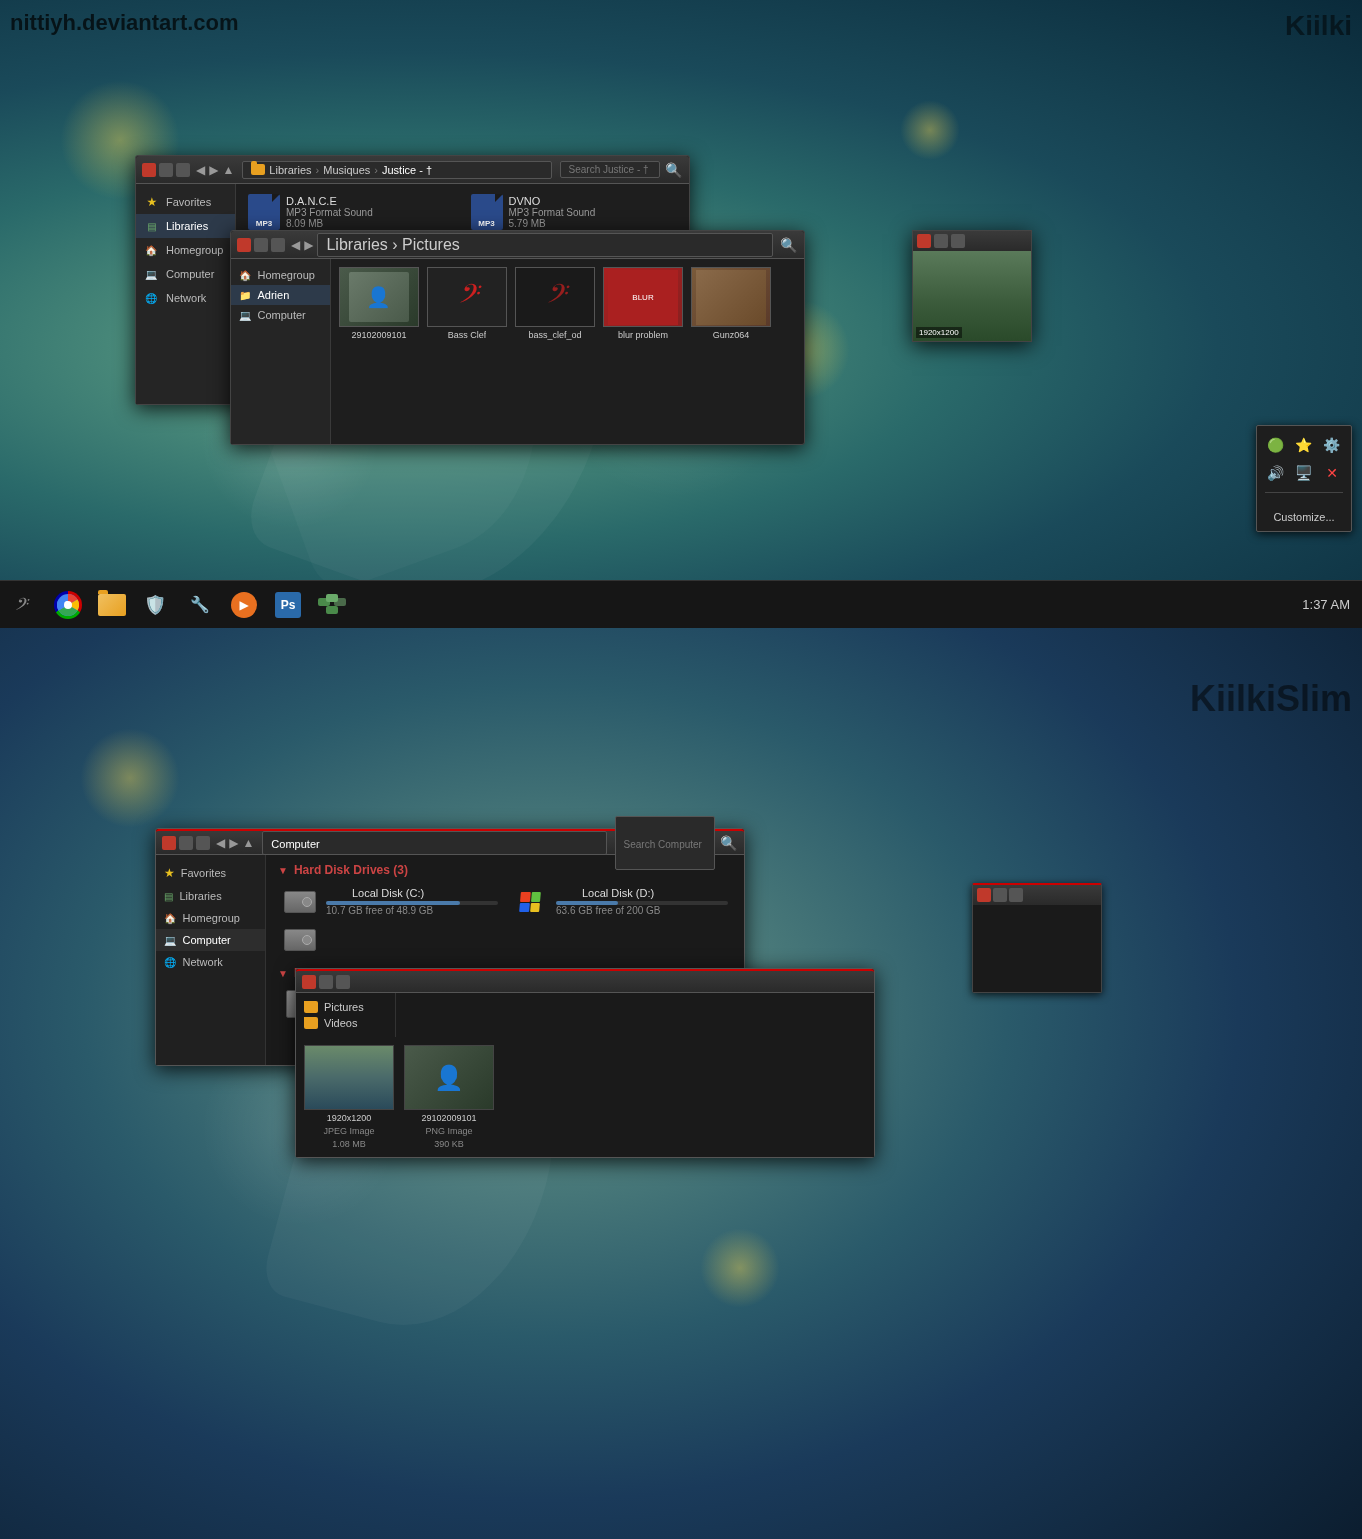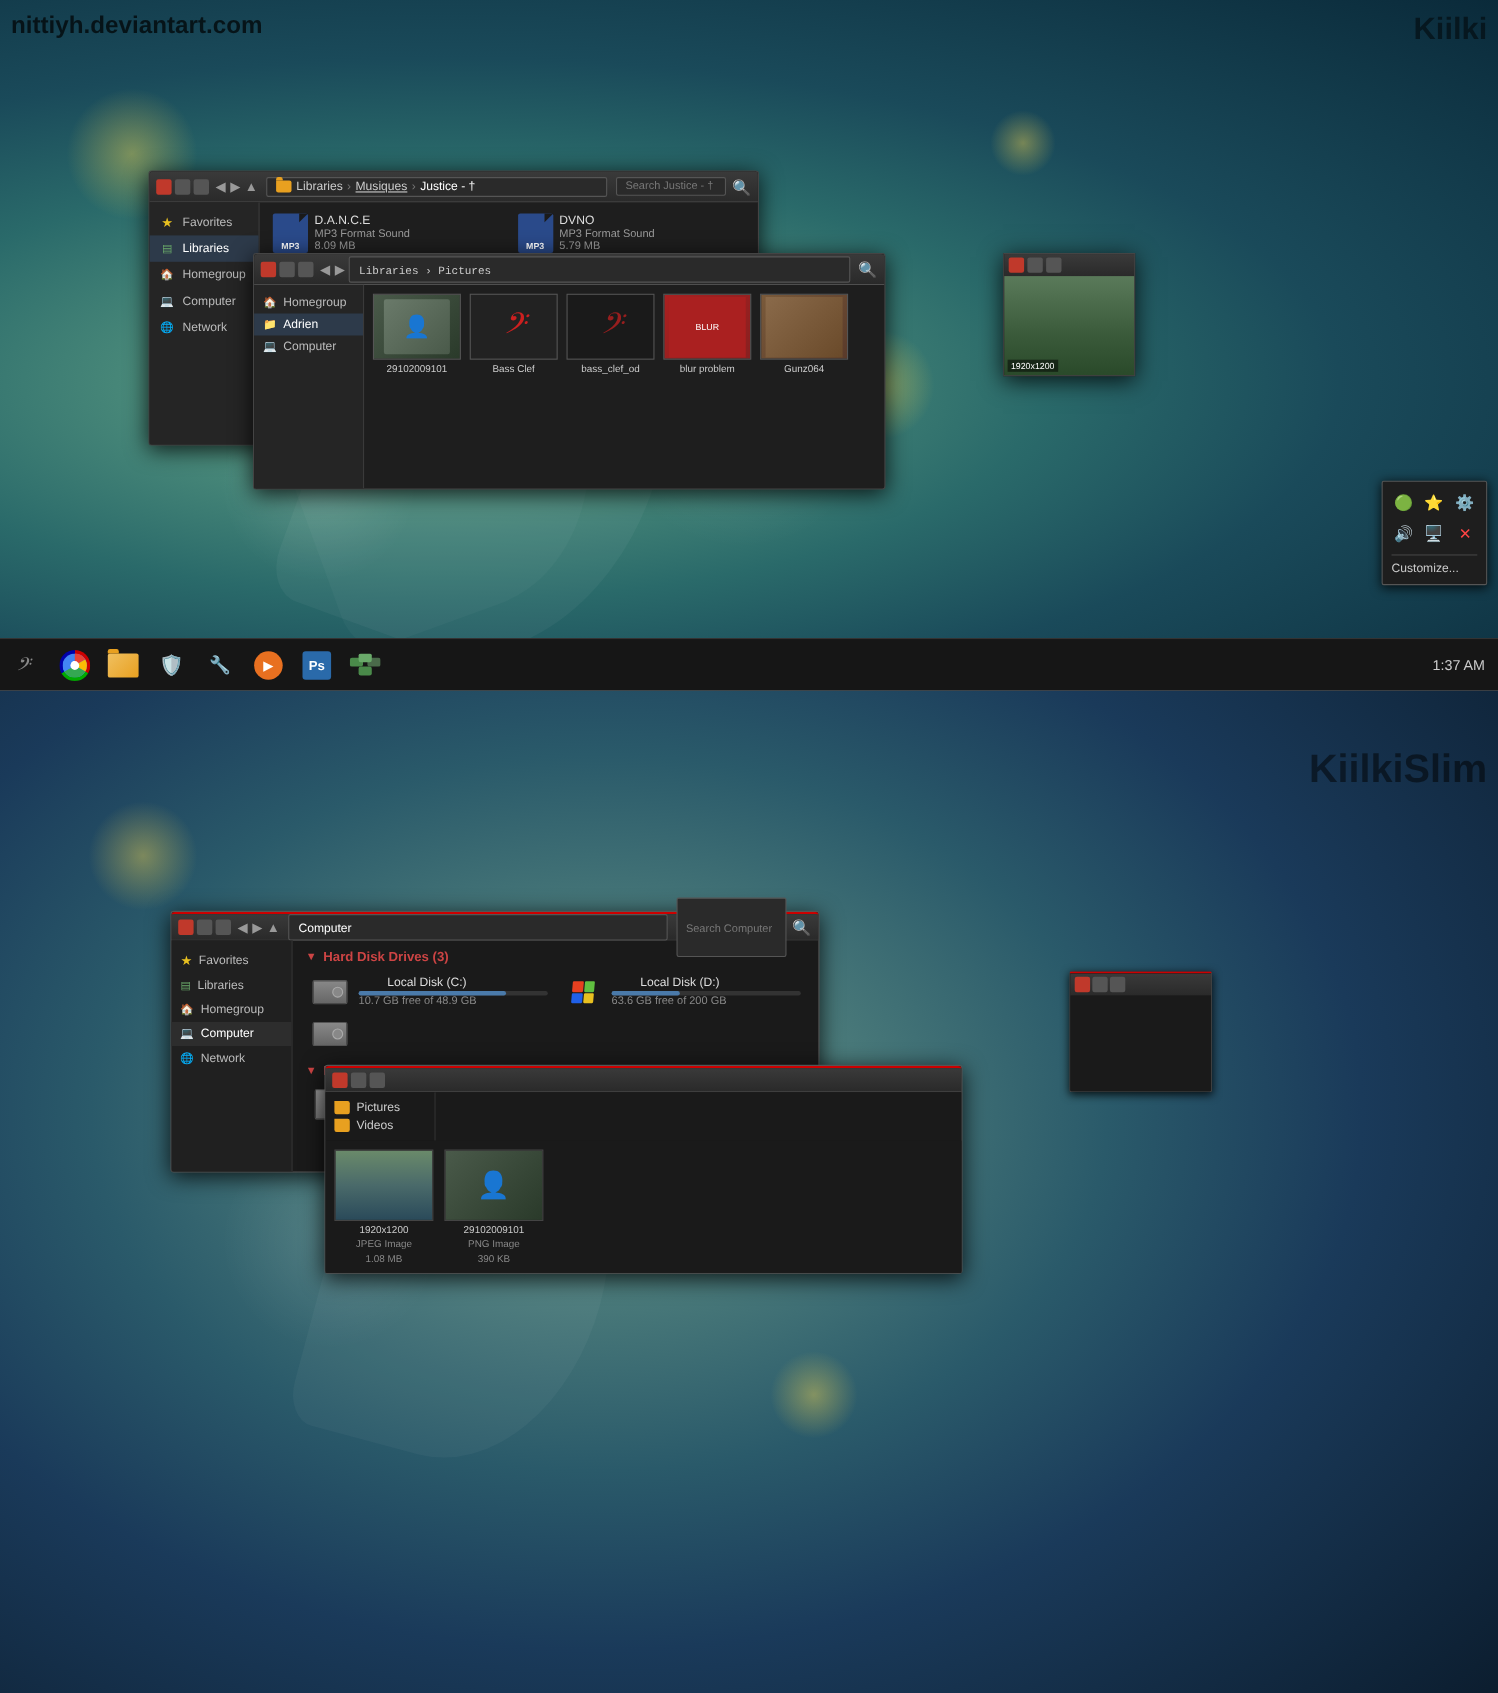--- a/index.html
+++ b/index.html
@@ -331,24 +331,24 @@
       width: 22px;
       height: 22px;
       display: flex;
       align-items: center;
       justify-content: center;
       cursor: pointer;
       font-size: 14px;
     }
     .tray-customize {
       border-top: 1px solid #444;
-      padding-top: 6px;
+      padding-top: 18px;
       color: #ccc;
       font-size: 11px;
-      text-align: left;
+      text-align: center;
       cursor: pointer;
     }
 
     
     .taskbar-top {
       width: 1362px;
       height: 48px;
       background: rgba(10,10,10,0.95);
       display: flex;
       align-items: center;
@@ -681,21 +681,21 @@
         <button class="titlebar-btn max"></button>
       </div>
       <div class="titlebar-nav">
         <span class="nav-arrow">◀</span>
         <span class="nav-arrow">▶</span>
         <span class="nav-arrow" style="margin-right:4px;">▲</span>
         <div class="breadcrumb-bar">
           <div class="folder-icon-small"></div>
           <span style="color:#ccc;">Libraries</span>
           <span class="breadcrumb-sep">›</span>
-          <span style="color:#ccc;text-decoration:underline;">Musiques</span>
+          <span style="color:#ccc;">Musiques</span>
           <span class="breadcrumb-sep">›</span>
           <span style="color:#fff;">Justice - †</span>
         </div>
         <div class="search-bar" style="display:flex;align-items:center;">
           <span style="color:#777;font-size:10px;">Search Justice - †</span>
         </div>
         <span class="search-icon-btn">🔍</span>
       </div>
     </div>
     <div class="explorer-body">
@@ -795,21 +795,21 @@
     <div class="explorer-titlebar">
       <div class="titlebar-buttons">
         <button class="titlebar-btn close"></button>
         <button class="titlebar-btn min"></button>
         <button class="titlebar-btn max"></button>
       </div>
       <div class="titlebar-nav">
         <span class="nav-arrow">◀</span>
         <span class="nav-arrow">▶</span>
         <div style="flex:1;background:#2a2a2a;border:1px solid #555;border-radius:2px;padding:2px 8px;">
-          <span style="color:#ccc;font-size:10px;font-family:Liberation Mono, monospace;">Libraries › Pictures</span>
+          <span style="color:#ccc;font-size:16px;">Libraries › Pictures</span>
         </div>
         <span class="search-icon-btn" style="margin-left:4px;">🔍</span>
       </div>
     </div>
     <div class="explorer-body2">
       <div class="explorer-sidebar2">
         <div class="sidebar-item">
           <span style="font-size:10px;">🏠</span>
           <span>Homegroup</span>
         </div>

